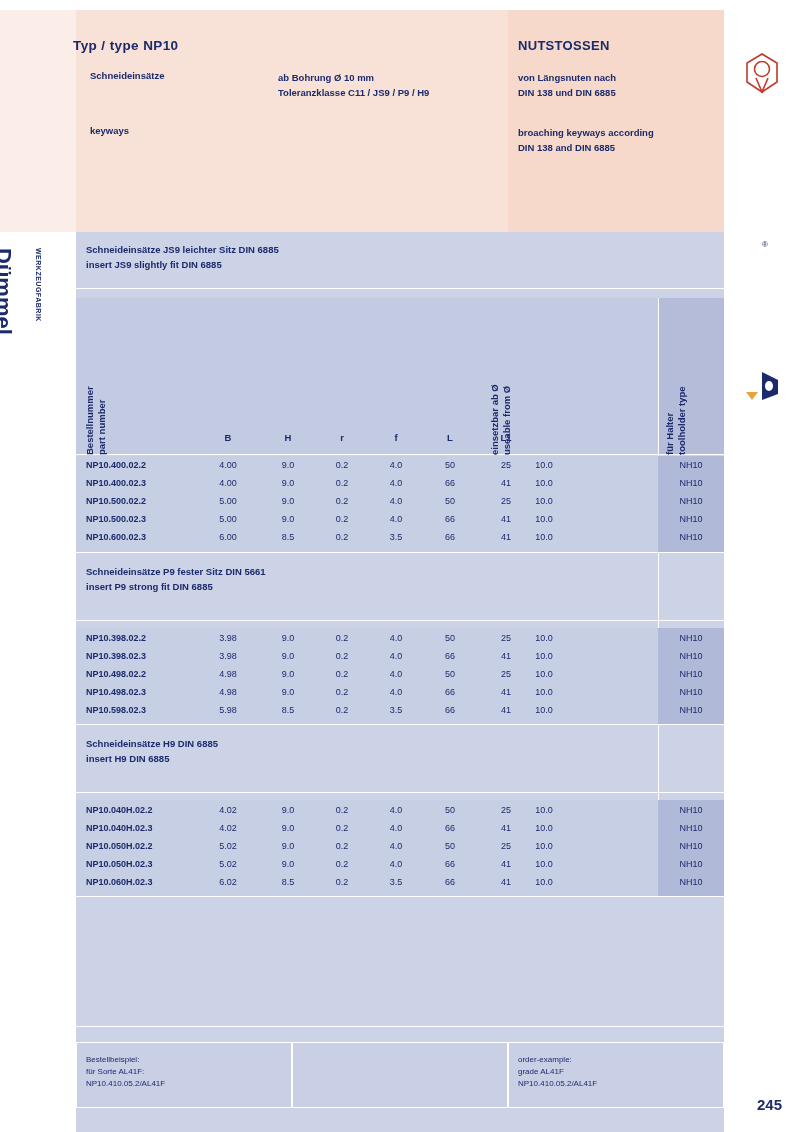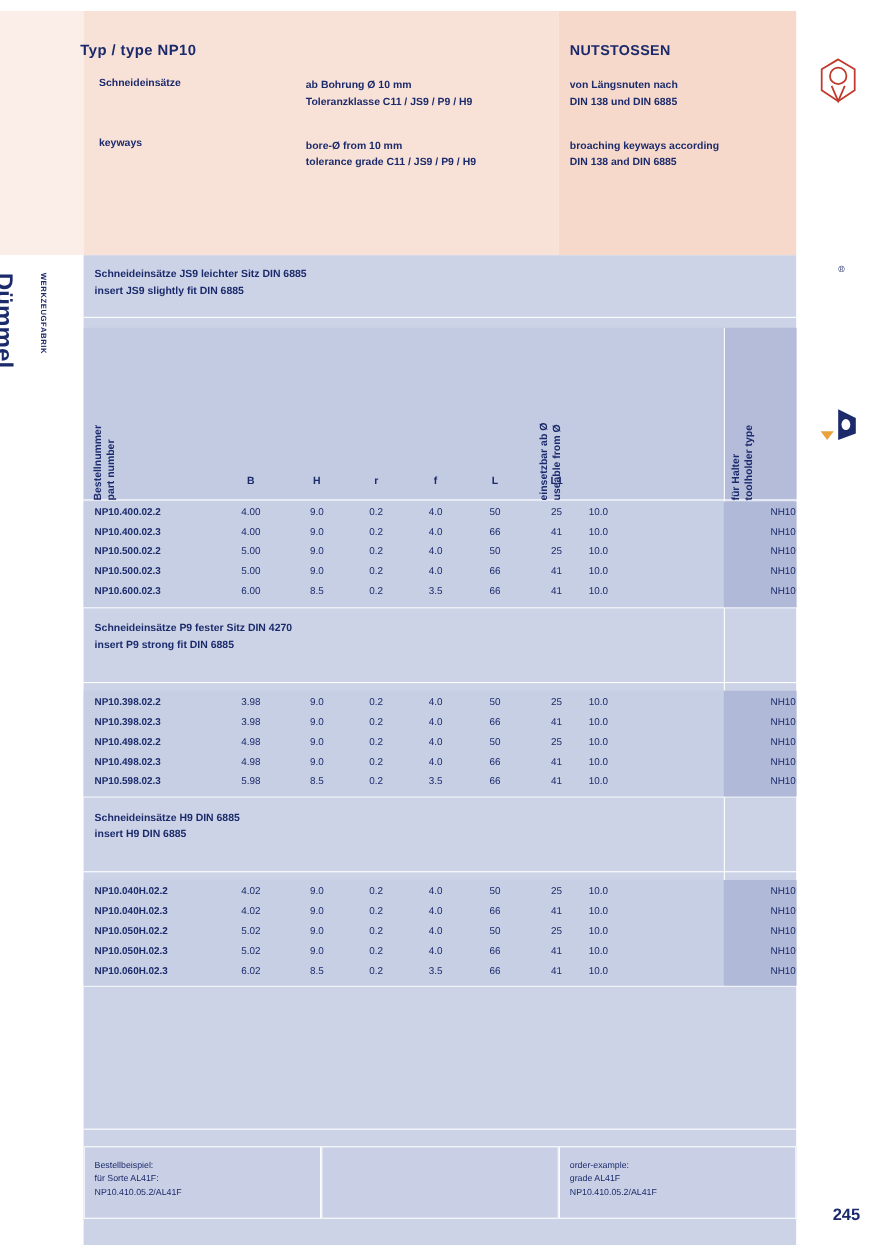--- a/index.html
+++ b/index.html
@@ -211,21 +211,20 @@
   }
   .cell.num {
     text-align: center;
     width: 40px;
   }
   .cell.holder {
     text-align: center;
     width: 66px;
     left: 658px;
     font-weight: normal;
-    padding-left: 21px;
   }
 
   
   .footer-box {
     position: absolute;
     top: 1042px;
     height: 66px;
     background: #c9d0e5;
     border: 1px solid #ffffff;
     box-sizing: border-box;
@@ -286,24 +285,20 @@
   <div class="header-right"></div>
   <div class="header-far-right"></div>
 
   <div class="typ-title">Typ / type  NP10</div>
   <div class="hdr-label-de">Schneideinsätze</div>
   <div class="hdr-label-en">keyways</div>
 
   <div class="hdr-spec-de">
     <div>ab Bohrung Ø 10 mm</div>
     <div>Toleranzklasse C11 / JS9 / P9 / H9</div>
-  </div>
-  <div class="hdr-spec-en">
-    <div>bore-Ø from 10 mm</div>
-    <div>tolerance grade C11 / JS9 / P9 / H9</div>
   </div>
 
   <div class="nut-title">NUTSTOSSEN</div>
   <div class="nut-de">
     <div>von Längsnuten nach</div>
     <div>DIN 138 und DIN 6885</div>
   </div>
   <div class="nut-en">
     <div>broaching keyways according</div>
     <div>DIN 138 and DIN 6885</div>
@@ -406,21 +401,21 @@
     <div class="cell num" style="left:268px; top:532px;">8.5</div>
     <div class="cell num" style="left:322px; top:532px;">0.2</div>
     <div class="cell num" style="left:376px; top:532px;">3.5</div>
     <div class="cell num" style="left:430px; top:532px;">66</div>
     <div class="cell num" style="left:486px; top:532px;">41</div>
     <div class="cell num" style="left:524px; top:532px;">10.0</div>
     <div class="cell holder" style="top:532px;">NH10</div>
   </div>
 
   <div class="section-title" style="top:564px;">
-    <div>Schneideinsätze P9 fester Sitz DIN 4270</div>
+    <div>Schneideinsätze P9 fester Sitz DIN 5661</div>
     <div>insert P9 strong fit DIN 6885</div>
   </div>
 
   <div class="row-band" style="top:628px; height:96px;"></div>
   <div class="holder-cell-band" style="top:628px; height:96px;"></div>
 
   <div>
     <div class="cell partno" style="top:633px;">NP10.398.02.2</div>
     <div class="cell num" style="left:208px; top:633px;">3.98</div>
     <div class="cell num" style="left:268px; top:633px;">9.0</div>

